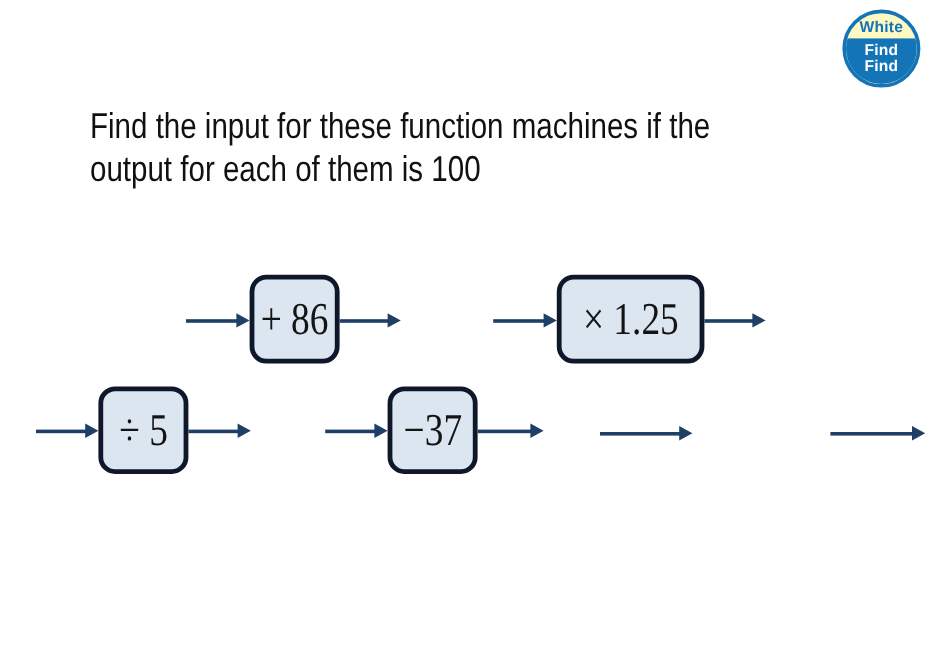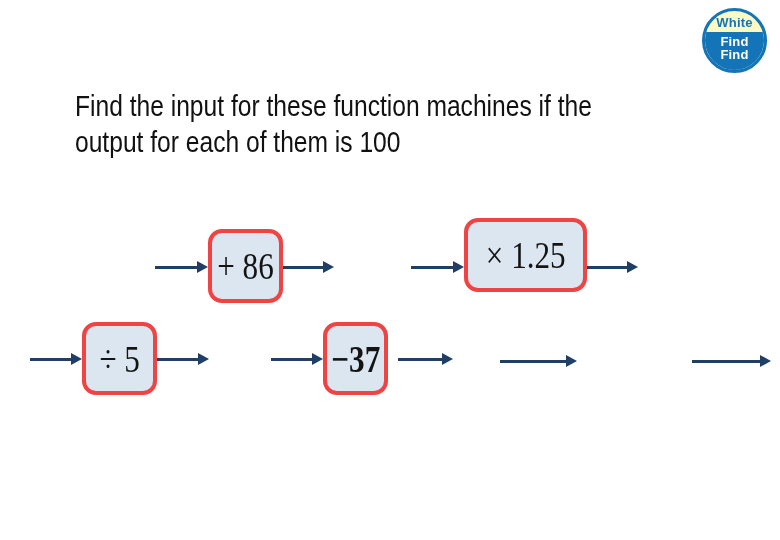--- a/index.html
+++ b/index.html
@@ -22,36 +22,36 @@
 
   
   .title{
     position:absolute;left:75px;top:88px;color:#111111;
     font-size:30px;line-height:36px;white-space:nowrap;
     transform:scaleX(0.82);transform-origin:0 0;
   }
 
   
   .machine-box{
-    position:absolute;background:#dce6f1;border:4px solid #ef4444;
+    position:absolute;background:#dce6f1;border:4px solid #0f172a;
     border-radius:14px;box-sizing:border-box;
     display:flex;align-items:center;justify-content:center;
   }
   .label-serif{
     font-family:"Liberation Serif",serif;font-size:38px;color:#141414;
     transform:scaleX(0.82);white-space:nowrap;
   }
   .label-sans{
     font-family:"Liberation Sans",sans-serif;font-size:37px;color:#141414;
     transform:scaleX(0.80);white-space:nowrap;
   }
   .box-m1{left:208px;top:229px;width:75px;height:74px;}
-  .box-m2{left:464px;top:218px;width:123px;height:74px;}
+  .box-m2{left:464px;top:229px;width:123px;height:74px;}
   .box-m3{left:82px;top:322px;width:75px;height:73px;}
-  .box-m4{left:323px;top:322px;width:65px;height:73px;font-weight:bold;}
+  .box-m4{left:323px;top:322px;width:75px;height:73px;}
   .box-m5{left:577px;top:323px;width:115px;height:74px;border-width:3px;border-radius:12px;}
 
   
   .arrow{position:absolute;height:12px;}
   .arrow .shaft{position:absolute;left:0;right:9px;top:4.5px;height:3px;background:#1f3f66;}
   .arrow .head{
     position:absolute;right:0;top:0;width:0;height:0;
     border-top:6px solid transparent;border-bottom:6px solid transparent;
     border-left:11px solid #1f3f66;
   }

